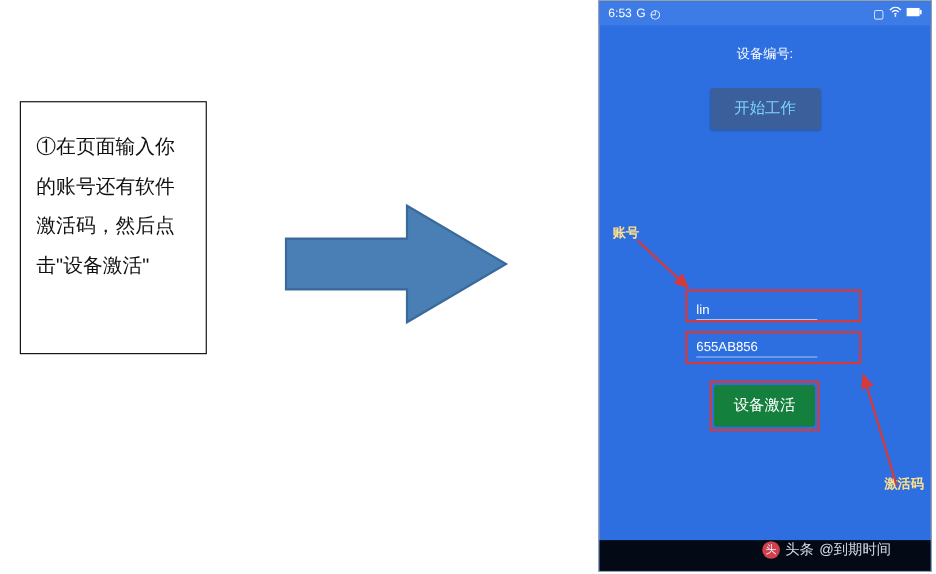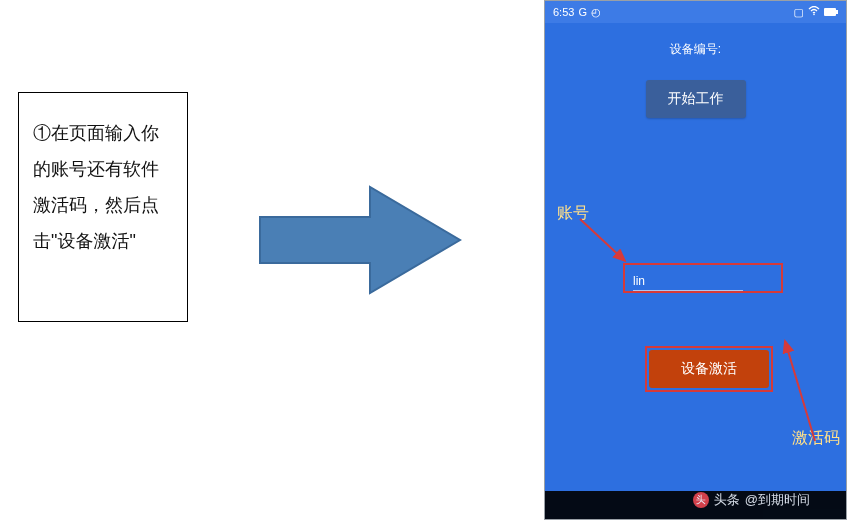--- a/index.html
+++ b/index.html
@@ -76,34 +76,35 @@
   .info-line {
     color: #fff;
     font-size: 12px;
     text-align: center;
     margin-top: 18px;
   }
   .info-line + .info-line { margin-top: 10px; }
 
   .btn {
     background: #3a5f9b;
-    color: #ffffff;
+    color: #7dd3fc;
     font-size: 14px;
     border: none;
     border-radius: 3px;
     padding: 10px 22px;
     display: block;
     margin: 22px auto 0;
     box-shadow: 0 1px 2px rgba(0,0,0,0.2);
   }
 
   .label-annot {
     position: absolute;
     color: #ffe08a;
-    font-size: 16px;
+    font-size: 12px;
+    font-weight: bold;
   }
   .label-account { left: 12px; top: 162px; }
   .label-code { right: 6px; bottom: 60px; }
 
   .input-wrap {
     position: absolute;
     left: 78px;
     width: 160px;
     height: 30px;
     border: 2px solid #d63a3a;
@@ -126,26 +127,26 @@
   }
 
   .activate-btn-wrap {
     position: absolute;
     left: 100px;
     top: 305px;
     border: 2px solid #d63a3a;
     padding: 2px;
   }
   .activate-btn {
-    background: #c2410c;
+    background: #15803d;
     color: #fff;
     font-size: 14px;
     border: none;
     border-radius: 3px;
-    padding: 10px 32px;
+    padding: 10px 18px;
     font-family: Liberation Serif, serif;
   }
 
   .watermark-wechat {
     position: absolute;
     right: 56px;
     bottom: 34px;
     color: rgba(255,255,255,0.55);
     font-size: 14px;
     display: flex;
@@ -233,20 +234,23 @@
 
     <button class="btn">开始工作</button>
 
     <div class="label-annot label-account">账号</div>
     <div class="label-annot label-code">激活码</div>
 
     <div class="input-wrap account">
       <input class="input-field" value="lin" style="">
     </div>
 
+    <div class="input-wrap code">
+      <input class="input-field" value="655AB856" style="">
+    </div>
 
     <div class="activate-btn-wrap">
       <button class="activate-btn">设备激活</button>
     </div>
 
     <svg class="red-svg">
       <defs>
         <marker id="ah" markerWidth="8" markerHeight="8" refX="6" refY="3" orient="auto">
           <path d="M0,0 L7,3 L0,6 Z" fill="#d63a3a"></path>
         </marker>

